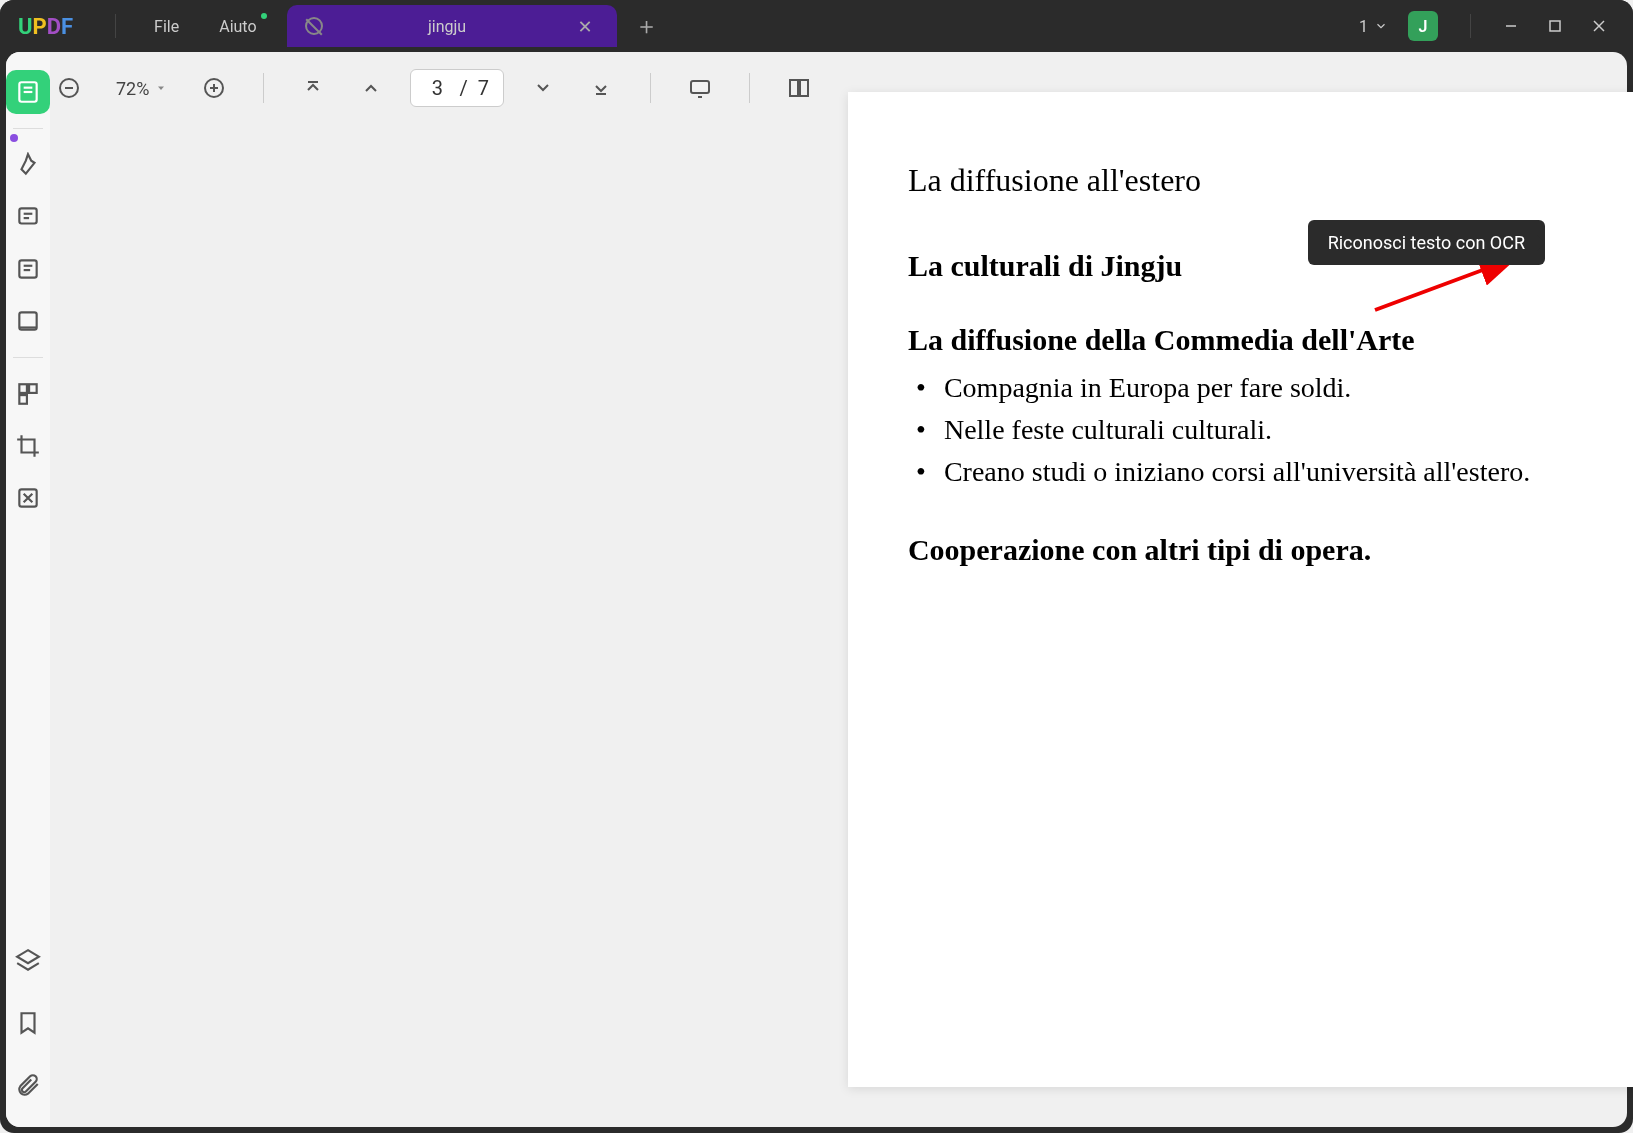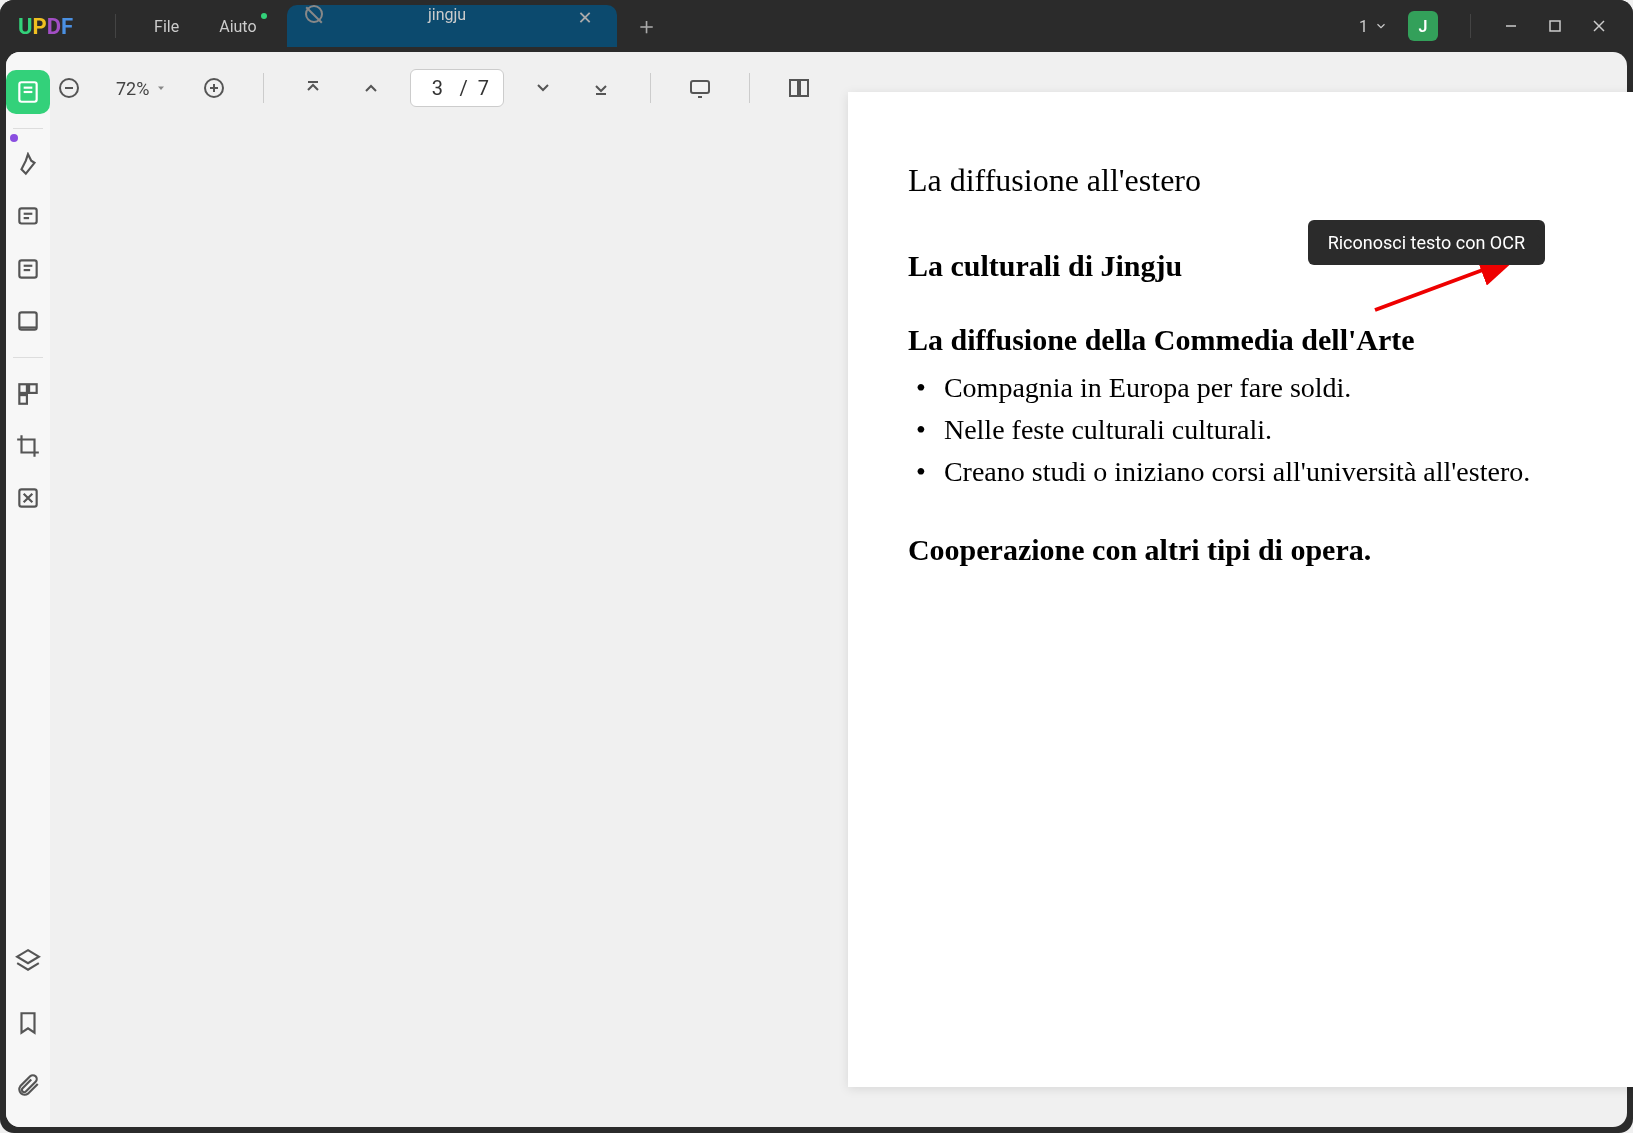--- a/index.html
+++ b/index.html
@@ -32,22 +32,22 @@
   padding: 6px 20px;
   cursor: pointer;
   position: relative;
 }
 .menu-dot {
   width: 6px; height: 6px; background: #33d17a; border-radius: 50%;
   position: absolute; top: 2px; right: 10px;
 }
 .tab {
   display: flex;
-  align-items: flex-start;
-  background: #0c4a6e;
+  align-items: center;
+  background: #4c1d95;
   height: 42px;
   padding: 0 18px;
   border-radius: 10px 10px 0 0;
   margin-left: 10px;
   gap: 14px;
   min-width: 330px;
 }
 .tab-icon { width: 18px; height: 18px; border: 2px solid #888; border-radius: 50%; position: relative; }
 .tab-icon::after { content: ""; position: absolute; width: 22px; height: 2px; background: #888; top: 7px; left: -4px; transform: rotate(45deg); }
 .tab-title { color: #ccc; font-size: 16px; flex: 1; text-align: center; }

